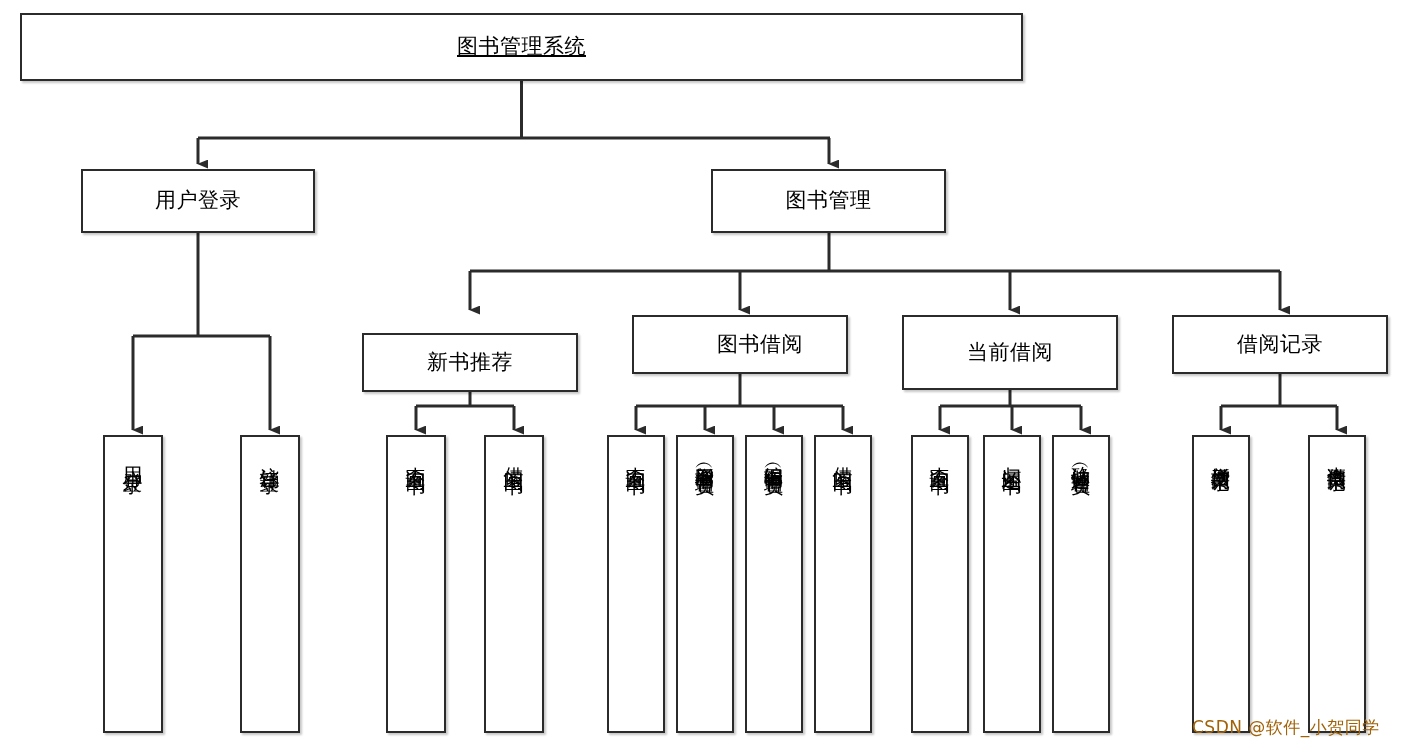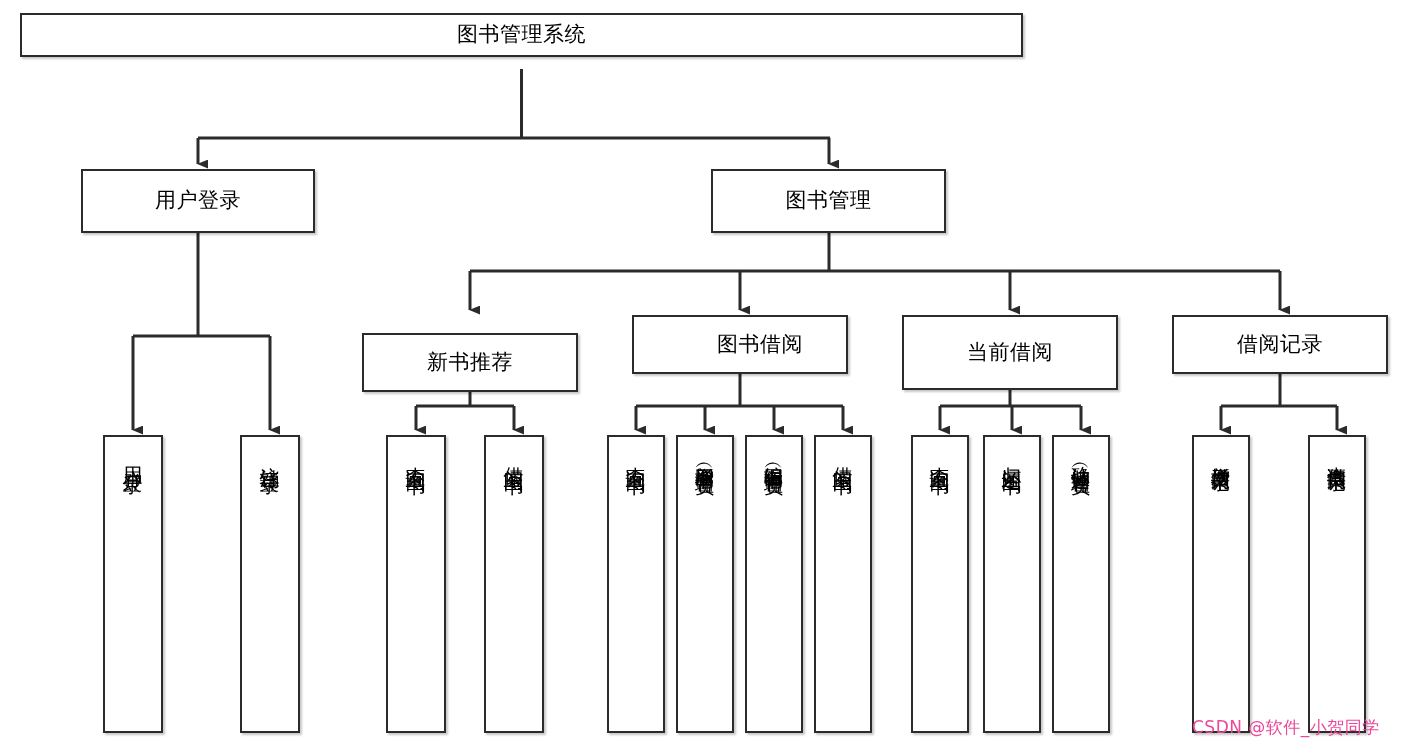--- a/index.html
+++ b/index.html
@@ -52,21 +52,21 @@
     line-height: 1.0;
     white-space: nowrap;
   }
   .node.vert.tall .label {
     font-size: 19px;
     letter-spacing: 1.5px;
   }
   .watermark {
     position: absolute;
     font-size: 17px;
-    color: #ec4899;
+    color: #a16207;
     letter-spacing: 0.5px;
     white-space: nowrap;
     font-family: "DejaVu Sans", "Liberation Sans", sans-serif;
   }
 </style>
 </head>
 <body>
 
 <div id="canvas">
 
@@ -117,21 +117,21 @@
       <path d="M 1012 406 L 1012 430" marker-end="url(#arrowhead)"></path>
       <path d="M 1081 406 L 1081 430" marker-end="url(#arrowhead)"></path>
 
       <path d="M 1280 374 L 1280 406"></path>
       <path d="M 1221 406 L 1337 406"></path>
       <path d="M 1221 406 L 1221 430" marker-end="url(#arrowhead)"></path>
       <path d="M 1337 406 L 1337 430" marker-end="url(#arrowhead)"></path>
     </g>
   </svg>
 
-  <div class="node horiz" style="left: 20px; top: 13px; width: 1003px; height: 44px;">
+  <div class="node horiz" style="left: 20px; top: 13px; width: 1003px; height: 68px; text-decoration: underline;">
     <span class="label">图书管理系统</span>
   </div>
 
   <div class="node horiz" style="left: 81px; top: 169px; width: 234px; height: 64px;">
     <span class="label">用户登录</span>
   </div>
   <div class="node horiz" style="left: 711px; top: 169px; width: 235px; height: 64px;">
     <span class="label">图书管理</span>
   </div>
 

